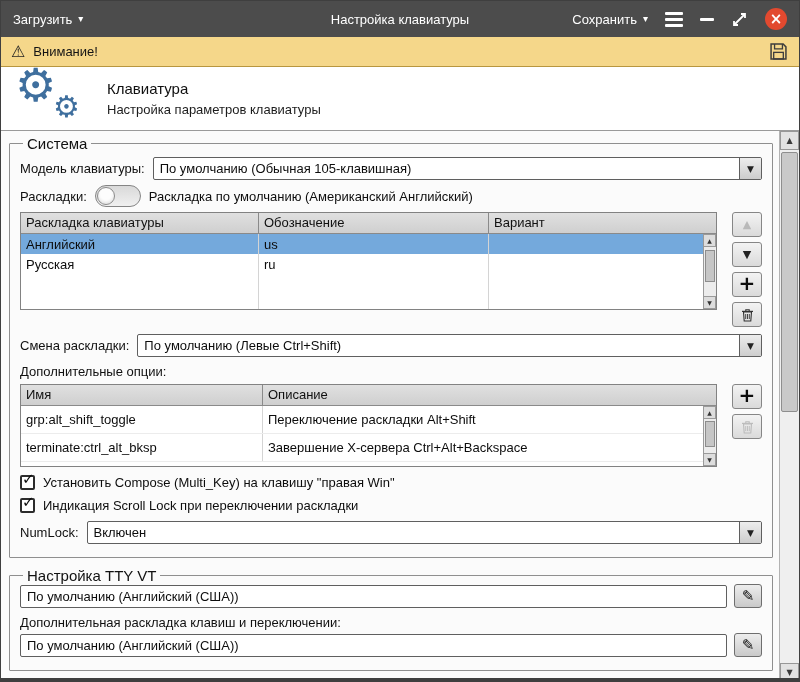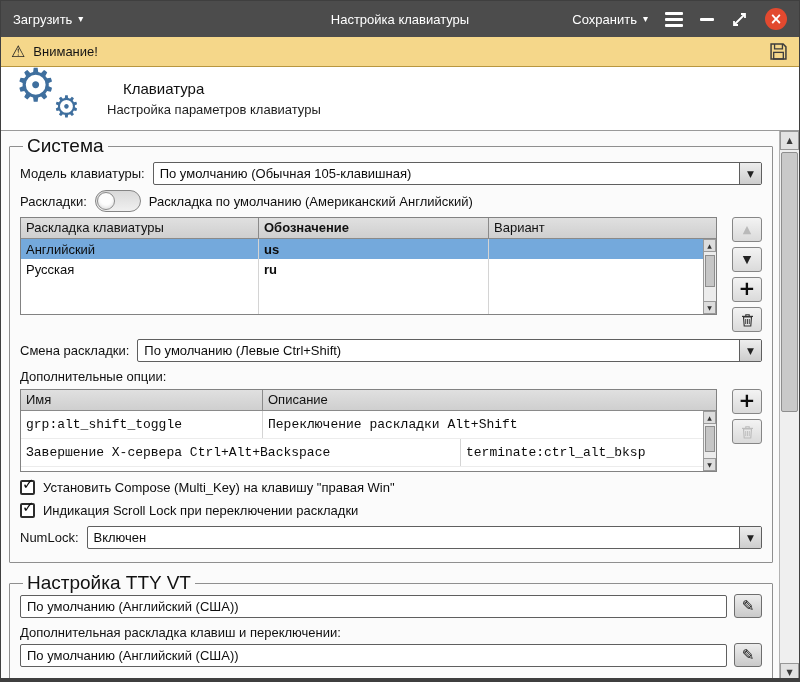--- a/index.html
+++ b/index.html
@@ -25,59 +25,59 @@
   .warnbar { height:30px; background:#f5d78a; border-bottom:1px solid #b8963f; display:flex; align-items:center; gap:8px; padding:0 10px; }
   .warn-icon { font-size:16px; color:#1f1f1f; line-height:1; }
   .warn-text { font-size:13px; color:#141414; }
   .floppy-btn { margin-left:auto; background:none; border:none; cursor:pointer; display:flex; }
 
   
   .header { height:64px; background:#ffffff; border-bottom:1px solid #9a9a9a; display:flex; align-items:center; padding:0 12px; gap:20px; }
   .gears { position:relative; width:74px; height:58px; color:#3f6f9e; flex:0 0 auto; }
   .gear-big { position:absolute; left:2px; top:-8px; font-size:46px; line-height:1; }
   .gear-small { position:absolute; left:40px; top:22px; font-size:30px; line-height:1; }
-  .h-title { font-size:15px; color:#101010; margin-bottom:5px;margin-left:16px; }
+  .h-title { font-size:15px; color:#101010; margin-bottom:5px; }
   .h-sub { font-size:13px; color:#1c1c1c; }
 
   
   .content { display:flex; height:551px; background:#fbfbfb; }
   .main { flex:1; padding:4px 6px 0 8px; overflow:hidden; }
   .vscroll { width:20px; background:#efefef; border-left:1px solid #b3b3b3; position:relative; flex:0 0 auto; }
   .vs-btn { position:absolute; left:0; width:19px; height:19px; background:#e2e2e2; border:1px solid #979797; color:#3a3a3a; font-size:8px; display:flex; align-items:center; justify-content:center; cursor:pointer; }
   .vs-up { top:0; } .vs-down { bottom:0; }
   .vs-thumb { position:absolute; left:1px; width:17px; top:21px; height:260px; background:#c9c9c9; border:1px solid #8e8e8e; border-radius:2px; cursor:pointer; }
 
   fieldset.group { border:1px solid #8f8f8f; border-radius:1px; padding:0px 10px 8px 10px; margin-bottom:9px; }
-  legend { font-size:19px; color:#111; padding:0 4px; margin-left:3px; }
+  legend { font-size:15px; color:#111; padding:0 4px; margin-left:3px; }
 
   .frow { display:flex; align-items:center; gap:8px; margin:5px 0; }
   .frow label, .plain-label { font-size:13px; color:#101010; white-space:nowrap; }
   .plain-label { display:block; margin:7px 0 3px; }
 
   .combo { flex:1; display:flex; height:23px; border:1px solid #5f5f5f; border-radius:2px; background:#fff; overflow:hidden; cursor:pointer;justify-content:center; }
   .combo-text { flex:1; font-size:13px; padding:3px 6px; white-space:nowrap; overflow:hidden; color:#0d0d0d; }
   .combo-btn { width:22px; background:linear-gradient(#ededed,#cdcdcd); border-left:1px solid #5f5f5f; display:flex; align-items:center; justify-content:center; font-size:9px; color:#222; flex:0 0 auto; }
 
   .toggle { width:46px; height:22px; border:1px solid #858585; border-radius:11px; background:linear-gradient(#d9d9d9,#f0f0f0); position:relative; cursor:pointer; flex:0 0 auto; }
   .knob { position:absolute; left:1px; top:1px; width:18px; height:18px; border-radius:50%; background:#fdfdfd; border:1px solid #8a8a8a; box-shadow:inset 0 -2px 3px rgba(0,0,0,.10); }
 
   .tablezone { display:flex; gap:15px; margin:5px 0 7px; align-items:flex-start; }
   .table { flex:1; border:1px solid #828282; background:#fff; position:relative; }
   .thead { display:flex; background:linear-gradient(#e0e0e0,#cfcfcf); border-bottom:1px solid #8a8a8a; height:21px; padding-right:13px; }
   .th { font-size:13px; color:#111; padding:2px 5px; border-right:1px solid #8a8a8a; white-space:nowrap; overflow:hidden; }
   .th:last-child { border-right:none; }
   .tbody { position:relative; }
   .tr { display:flex; cursor:pointer; }
   .lt .tr { height:20px; }
-  .ot .tr { height:28px; align-items:center; border-bottom:1px solid #ececec;font-family:Liberation Mono, monospace; }
+  .ot .tr { height:28px; align-items:center; border-bottom:1px solid #ececec; }
   .td { font-size:13px; color:#0c0c0c; padding:2px 5px; border-right:1px solid #d4d4d4; white-space:nowrap; overflow:hidden; align-self:stretch; display:flex; align-items:center;text-align:right; }
   .td:last-child { border-right:none; }
   .tr.selected { background:#74a9dc; }
   .filler { flex:1; cursor:default; }
-  .c1 { width:238px; flex:0 0 auto; } .c2 { width:230px; flex:0 0 auto;font-weight:bold; } .c3 { flex:1; }
+  .c1 { width:238px; flex:0 0 auto; } .c2 { width:230px; flex:0 0 auto; } .c3 { flex:1; }
   .o1 { width:242px; flex:0 0 auto; } .o2 { flex:1; }
   .lt .tbody { height:75px; display:flex; flex-direction:column; margin-right:13px; }
   .ot .tbody { height:60px; display:flex; flex-direction:column; margin-right:13px; }
 
   .mini-scroll { position:absolute; top:21px; right:0; bottom:0; width:13px; background:#ececec; border-left:1px solid #9a9a9a; }
   .ms-btn { position:absolute; left:-1px; right:0; height:13px; background:#dddddd; border:1px solid #9a9a9a; color:#333; font-size:6px; display:flex; align-items:center; justify-content:center; cursor:pointer; }
   .ms-up { top:0; } .ms-down { bottom:0; }
   .ms-thumb { position:absolute; left:1px; right:1px; background:#c6c6c6; border:1px solid #8d8d8d; cursor:pointer; }
   .lt .ms-thumb { top:16px; height:32px; }
   .ot .ms-thumb { top:15px; height:26px; }
@@ -239,22 +239,22 @@
             <div class="thead">
               <div class="th o1">Имя</div>
               <div class="th o2">Описание</div>
             </div>
             <div class="tbody">
               <div class="tr">
                 <div class="td o1">grp:alt_shift_toggle</div>
                 <div class="td o2">Переключение раскладки Alt+Shift</div>
               </div>
               <div class="tr">
+                <div class="td o1">terminate:ctrl_alt_bksp</div>
                 <div class="td o2">Завершение X-сервера Ctrl+Alt+Backspace</div>
-                <div class="td o1">terminate:ctrl_alt_bksp</div>
               </div>
             </div>
             <div class="mini-scroll">
               <div class="ms-btn ms-up icon-glyph">▲</div>
               <div class="ms-thumb"></div>
               <div class="ms-btn ms-down icon-glyph">▼</div>
             </div>
           </div>
           <div class="btn-col">
             <button class="sq-btn plus icon-glyph">+</button>

